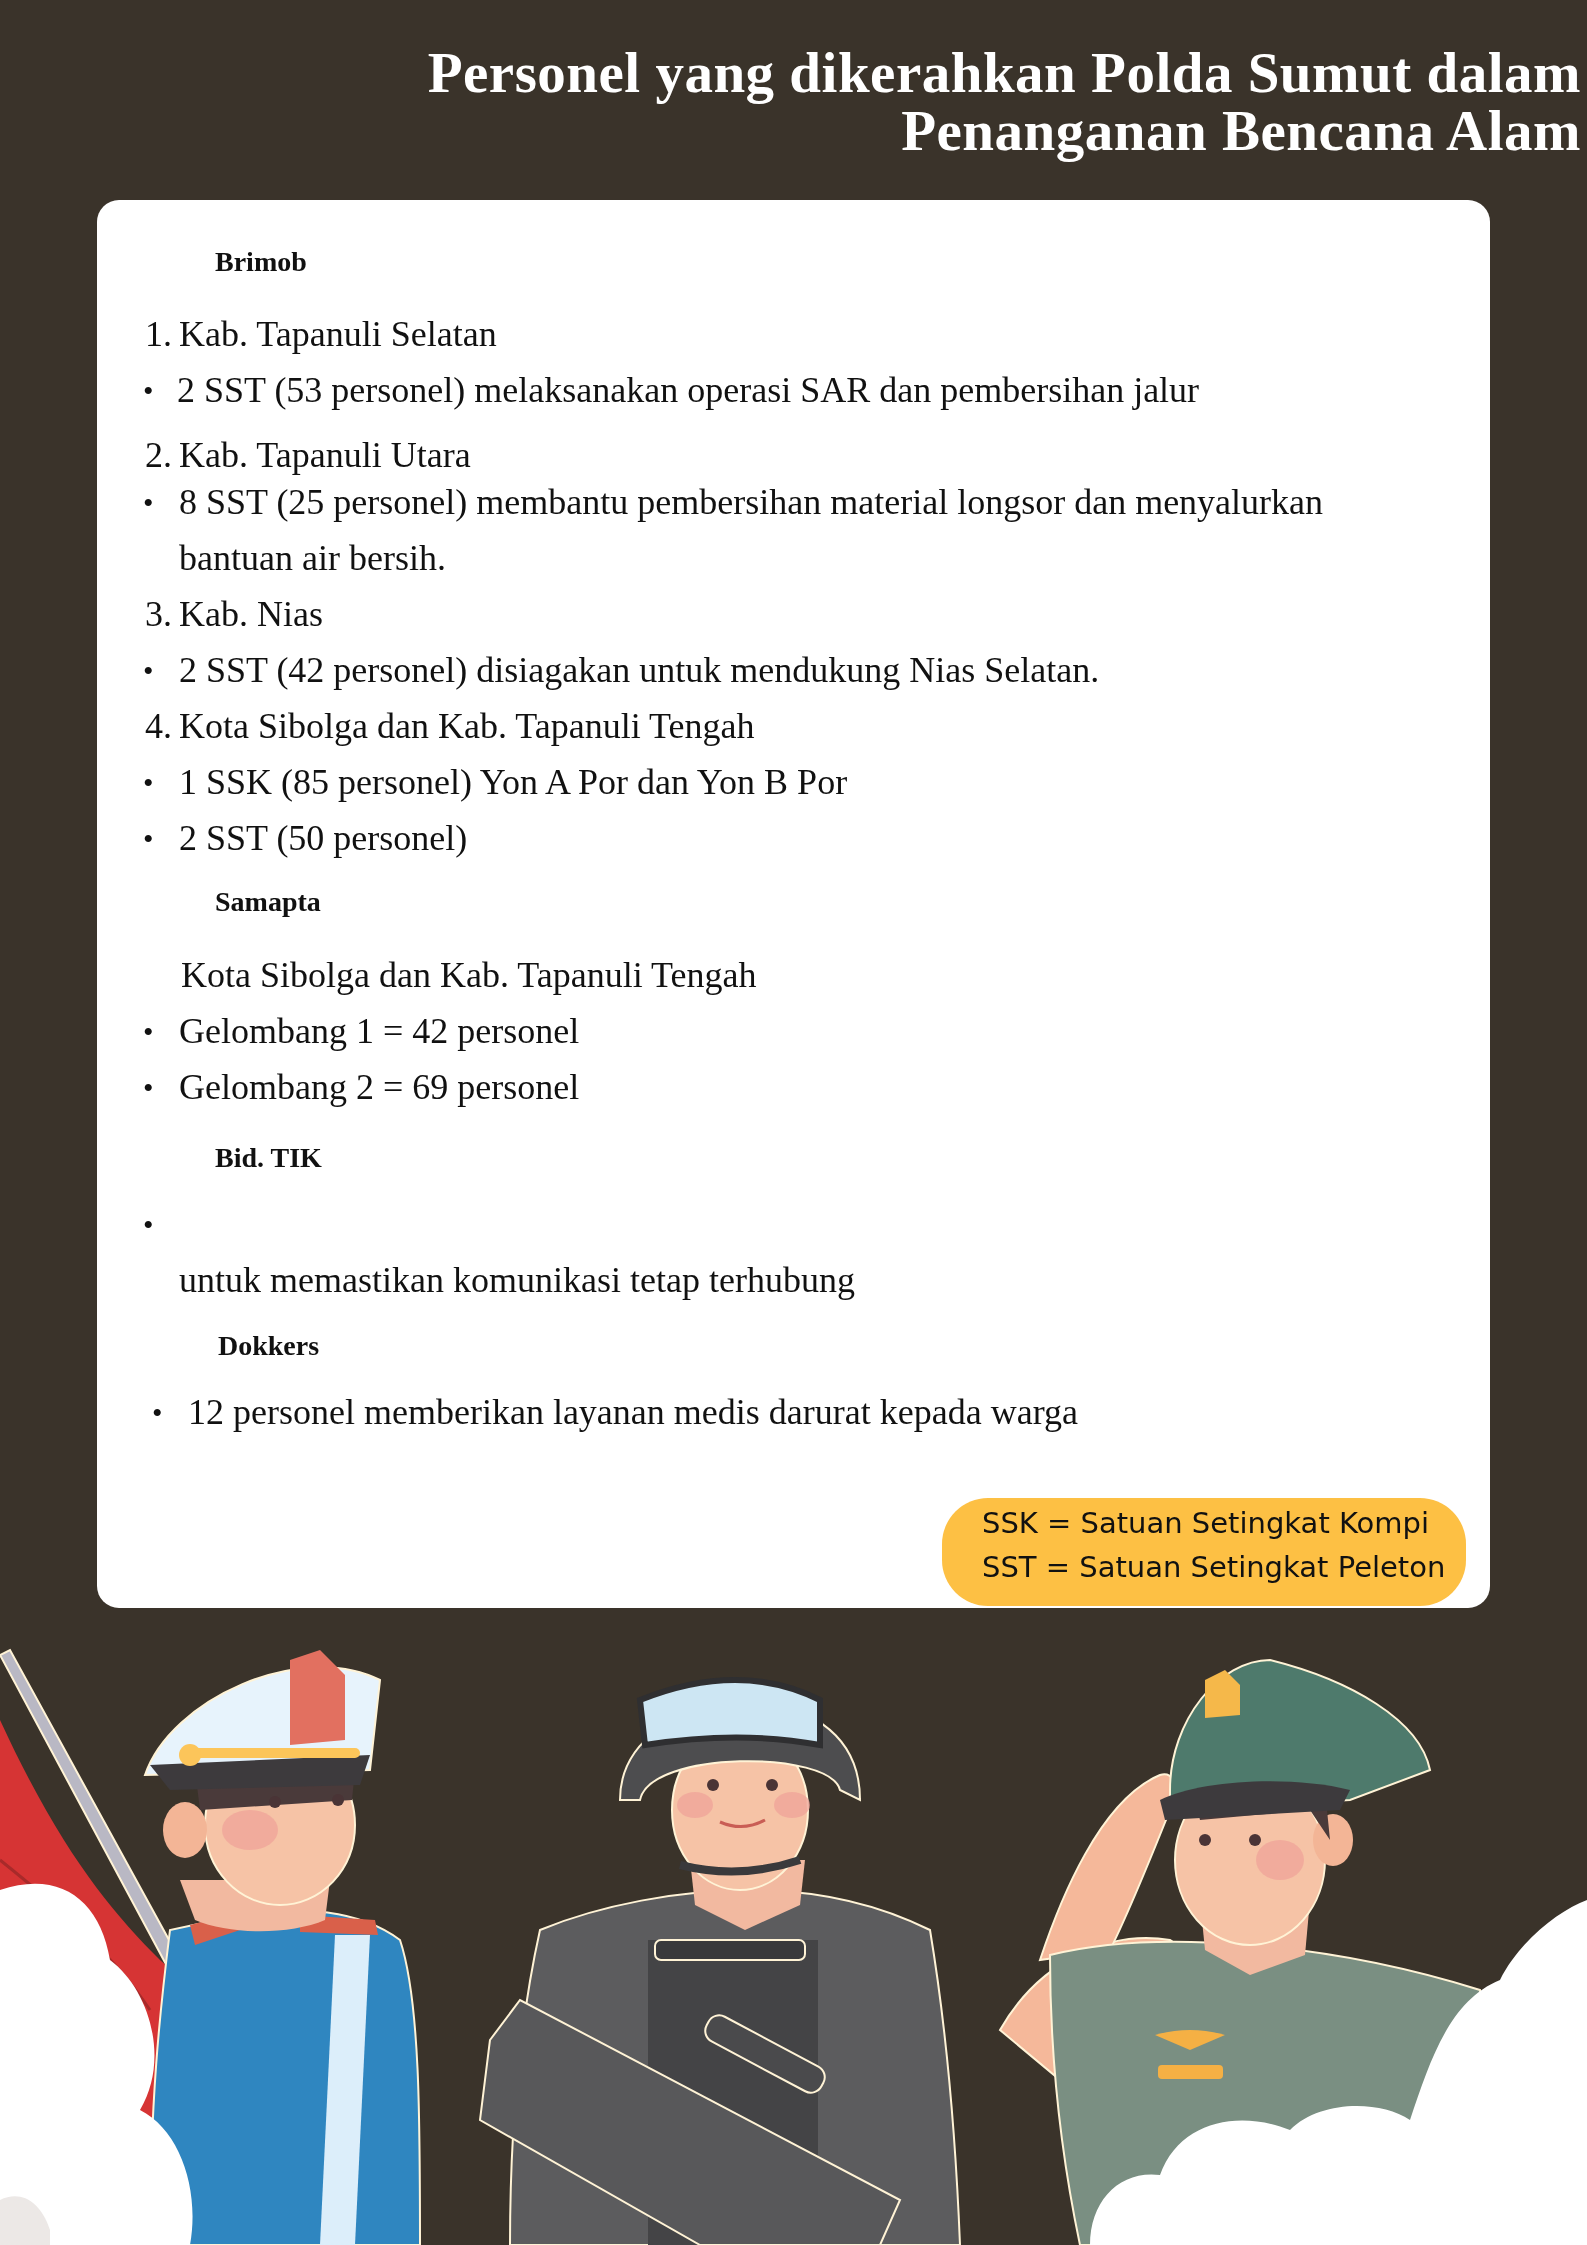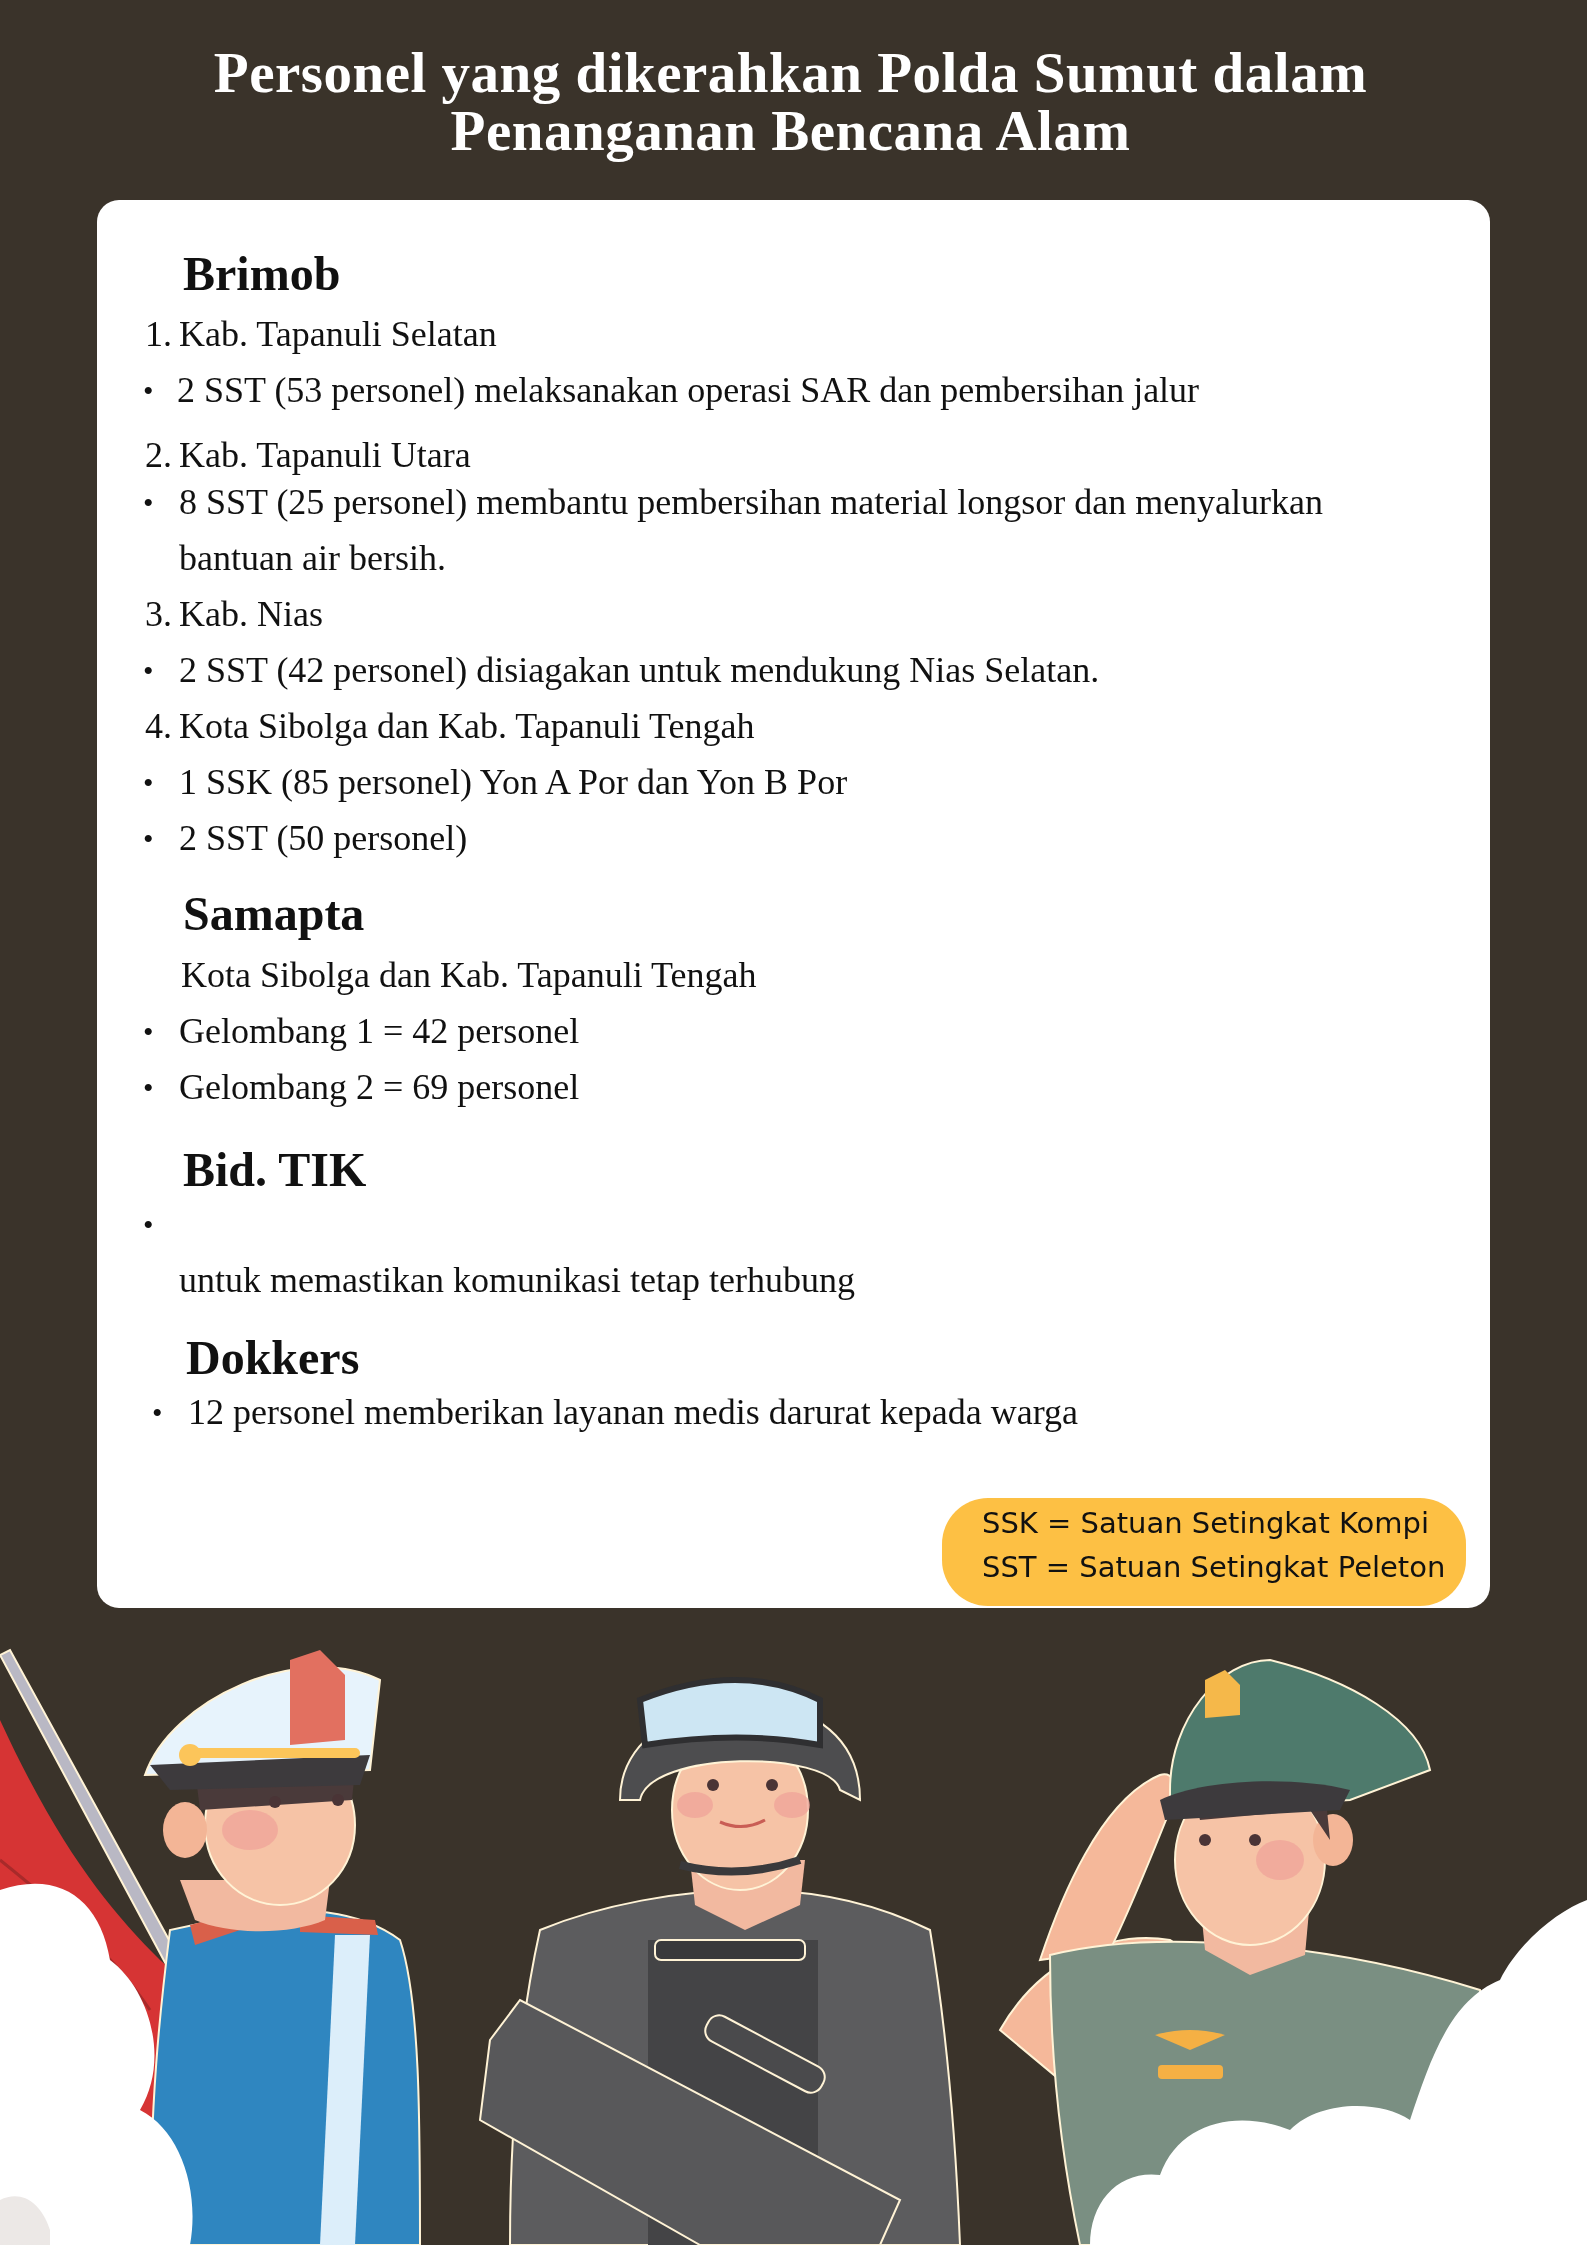--- a/index.html
+++ b/index.html
@@ -1,19 +1,19 @@
 <!DOCTYPE html>
 <html><head>
 <meta charset="utf-8">
 <style>
   html,body{margin:0;padding:0;}
   body{width:1587px;height:2245px;background:#3a332a;position:relative;overflow:hidden;font-family:"Liberation Serif","DejaVu Serif",serif;}
-  .title{position:absolute;left:0;top:44px;width:1581px;text-align:center;color:#fff;font-weight:bold;font-size:57px;line-height:58px;letter-spacing:0.5px;}
+  .title{position:absolute;left:0;top:44px;width:1581px;text-align:right;color:#fff;font-weight:bold;font-size:57px;line-height:58px;letter-spacing:0.5px;}
   .card{position:absolute;left:97px;top:200px;width:1393px;height:1408px;background:#fff;border-radius:22px;}
-  .sec-h{position:absolute;font-weight:bold;font-size:48px;color:#111;}
+  .sec-h{position:absolute;font-weight:bold;font-size:28px;color:#111;margin-left:32px;}
   .line{position:absolute;font-size:36px;color:#111;white-space:nowrap;}
   .num{display:inline-block;width:34px;}
   .bul{position:absolute;font-size:30px;color:#111;}
   .legend{position:absolute;left:942px;top:1498px;width:524px;height:108px;background:#fdc044;border-radius:46px;font-family:"DejaVu Sans","Liberation Sans",sans-serif;font-size:29px;color:#111;line-height:44px;padding-left:40px;box-sizing:border-box;padding-top:3px;}
   .illus{position:absolute;left:0;top:1620px;width:1587px;height:625px;}
 </style>
 </head>
 <body>
 
 <div class="title">

